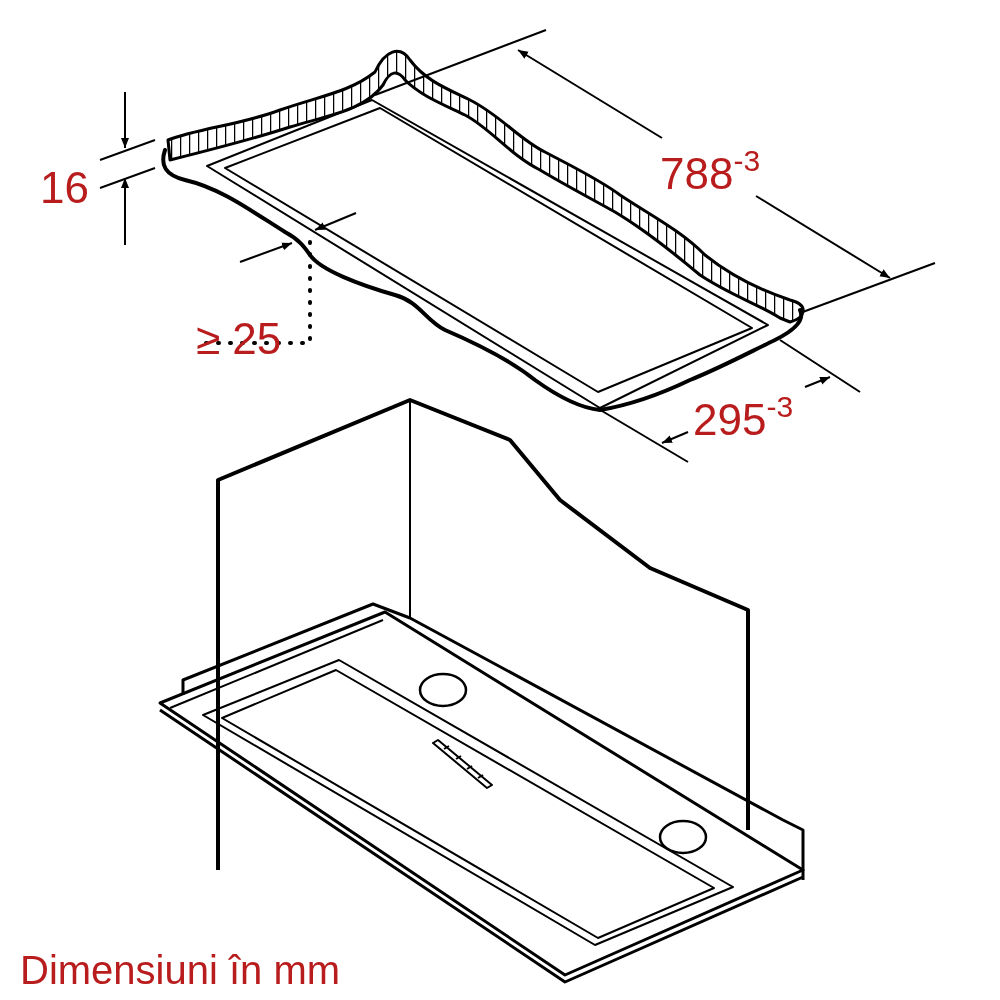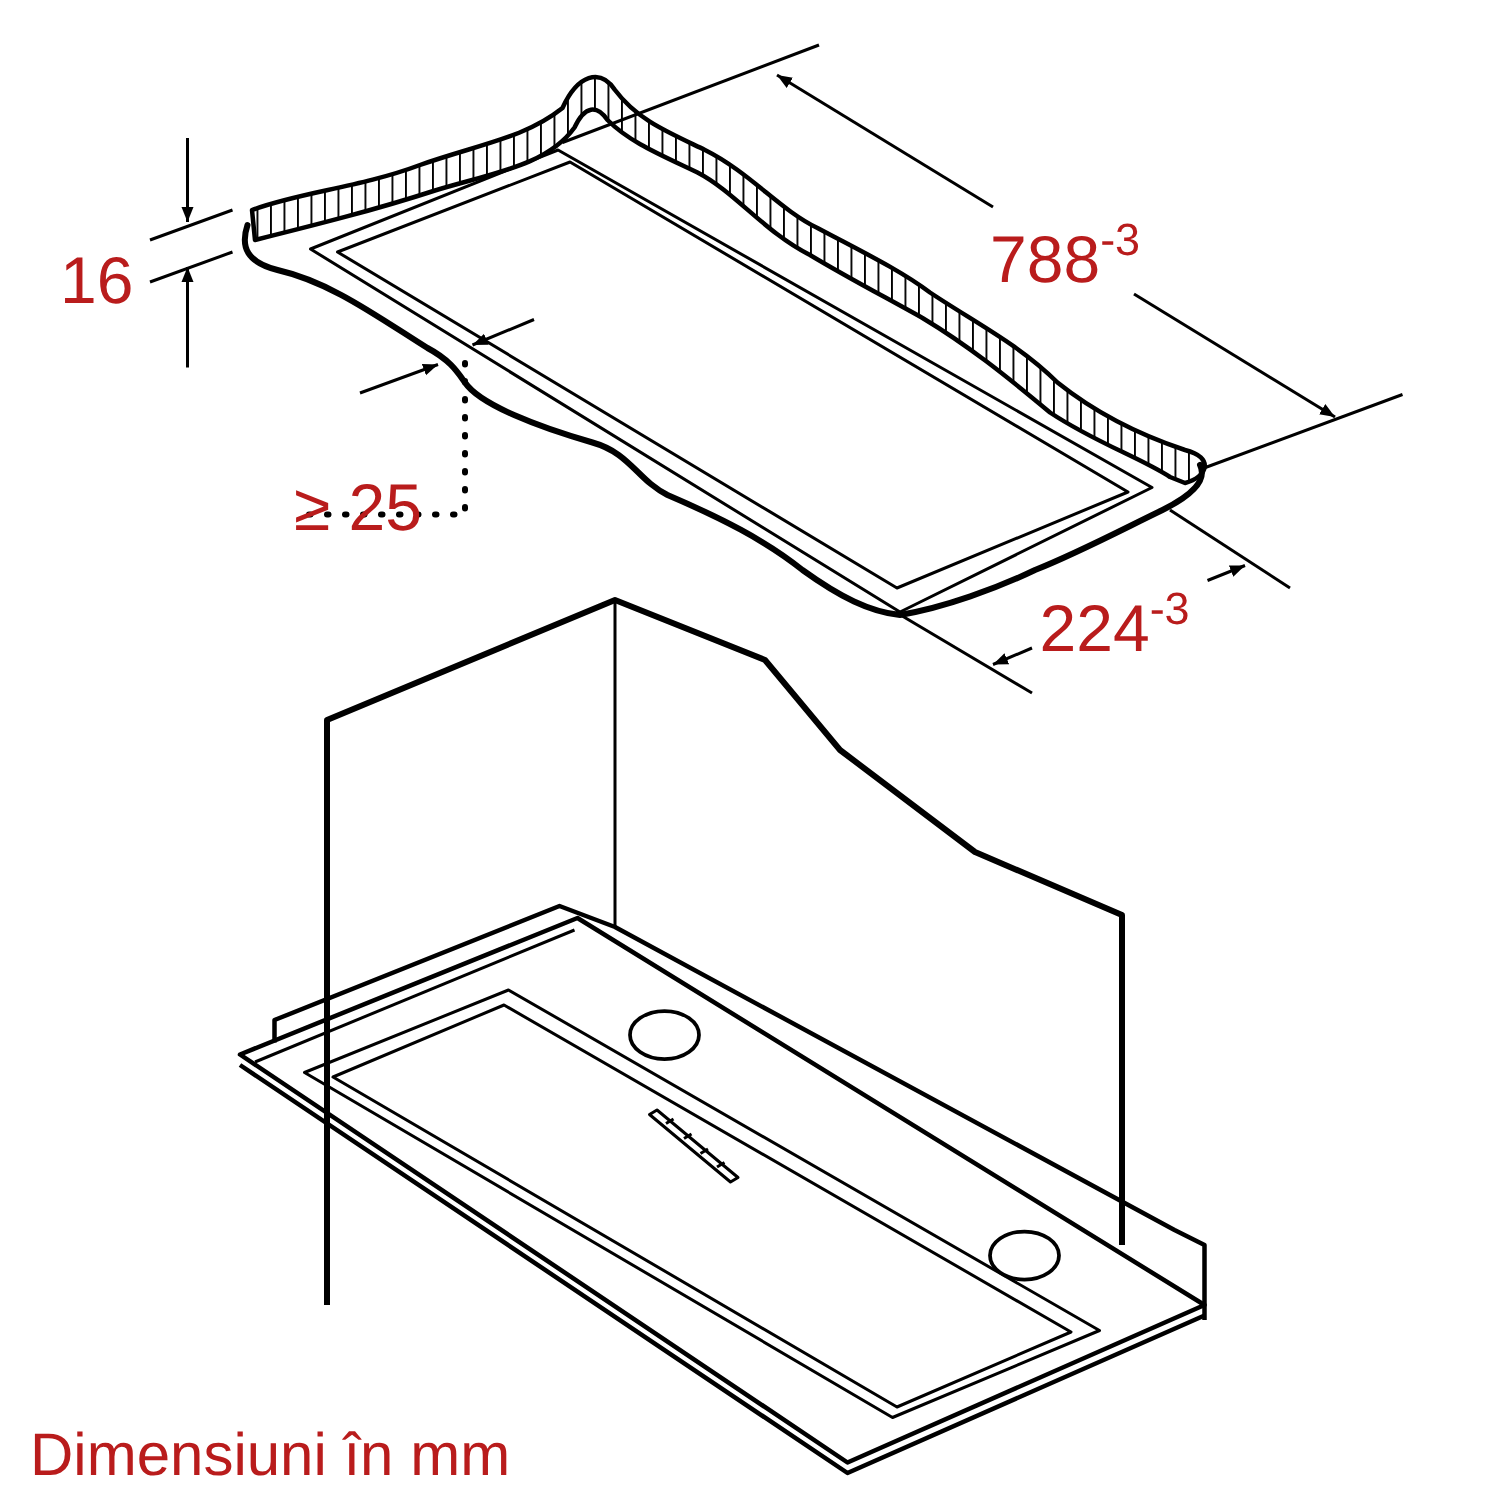--- a/index.html
+++ b/index.html
@@ -93,18 +93,18 @@
 
 <div class="lbl dim" style="left:196px; top:294px;margin-top:23px;">
   <span>≥ 25</span>
 </div>
 
 <div class="lbl dim" style="left:660px; top:152px;">
   <span>788</span><span class="sup">-3</span>
 </div>
 
 <div class="lbl dim" style="left:693px; top:398px;">
-  <span>224</span><span class="sup">-3</span>
+  <span>295</span><span class="sup">-3</span>
 </div>
 
 <div class="lbl caption" style="left:20px; top:950px;">
   <span>Dimensiuni în mm</span>
 </div>
 
 </body></html>

